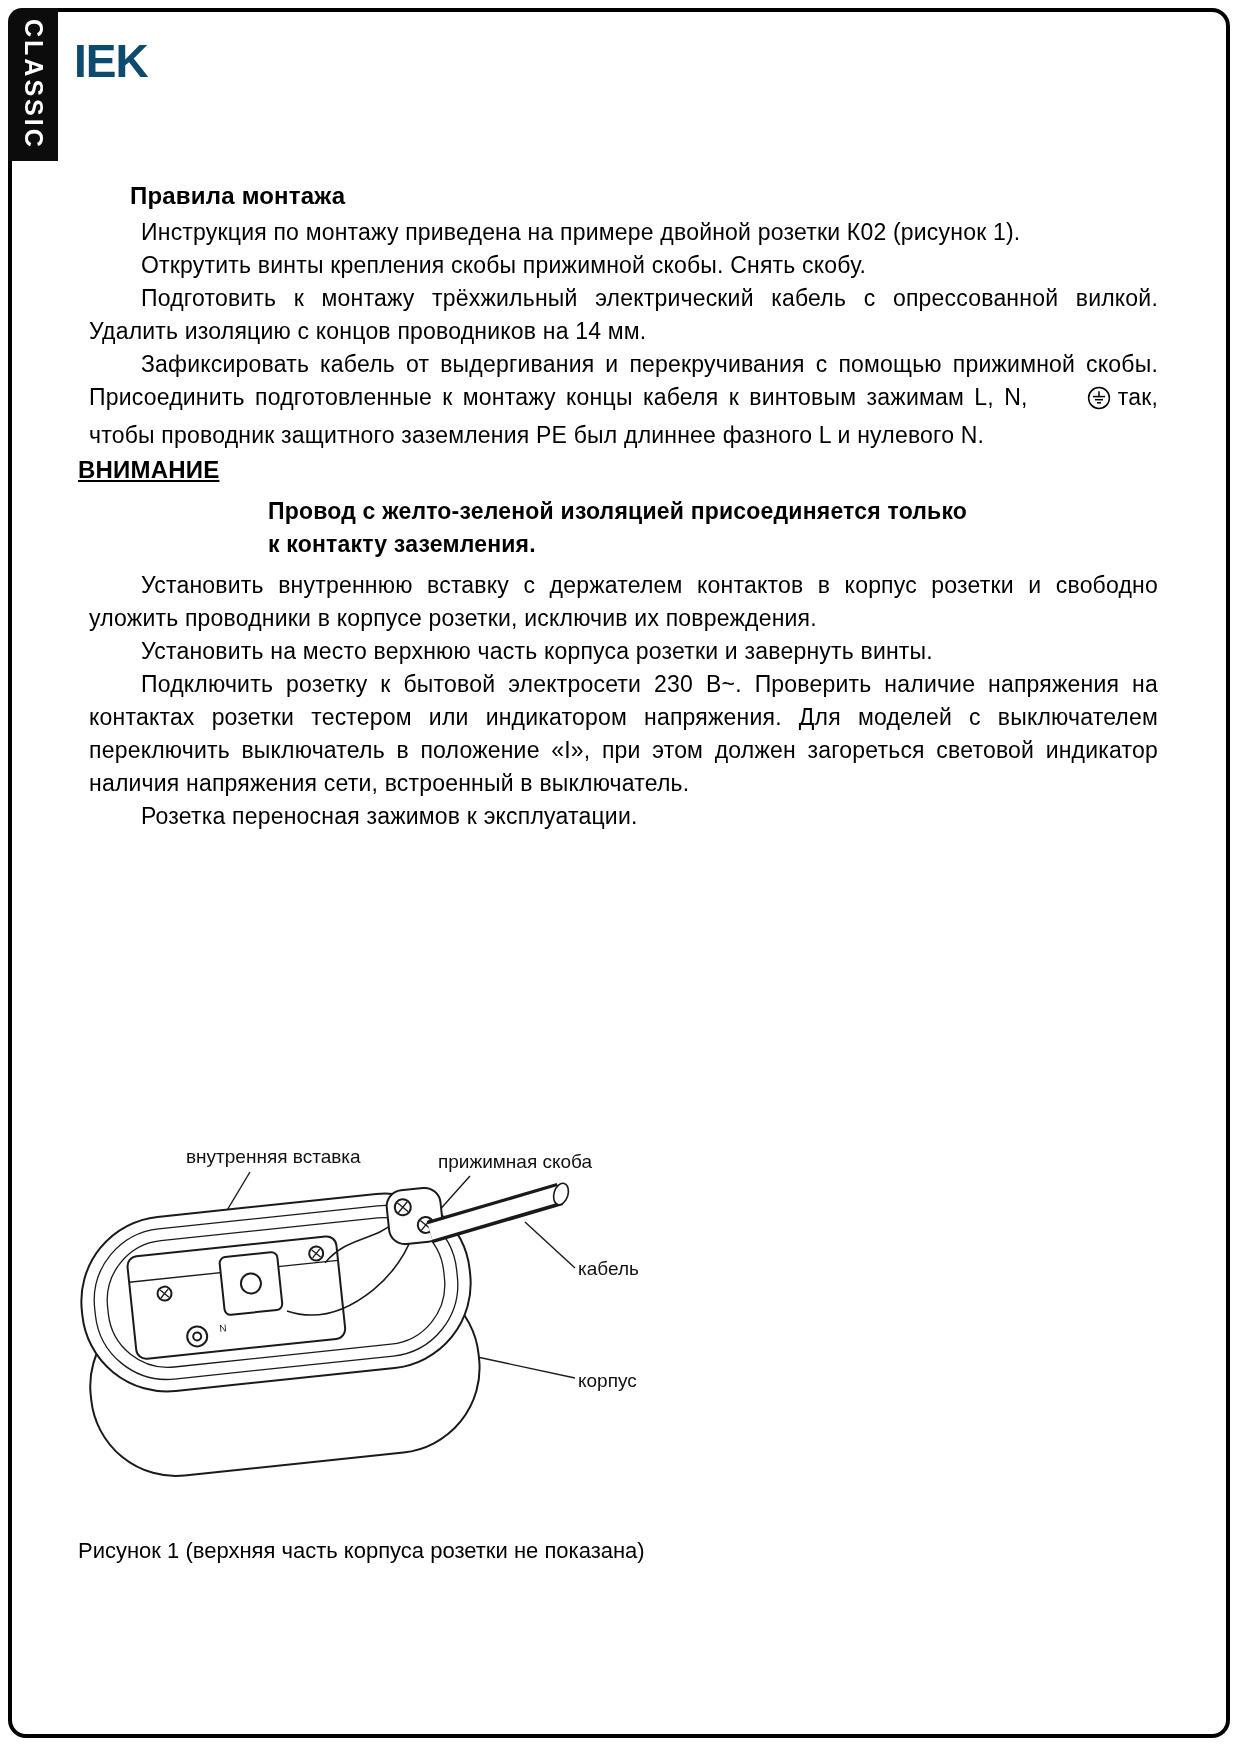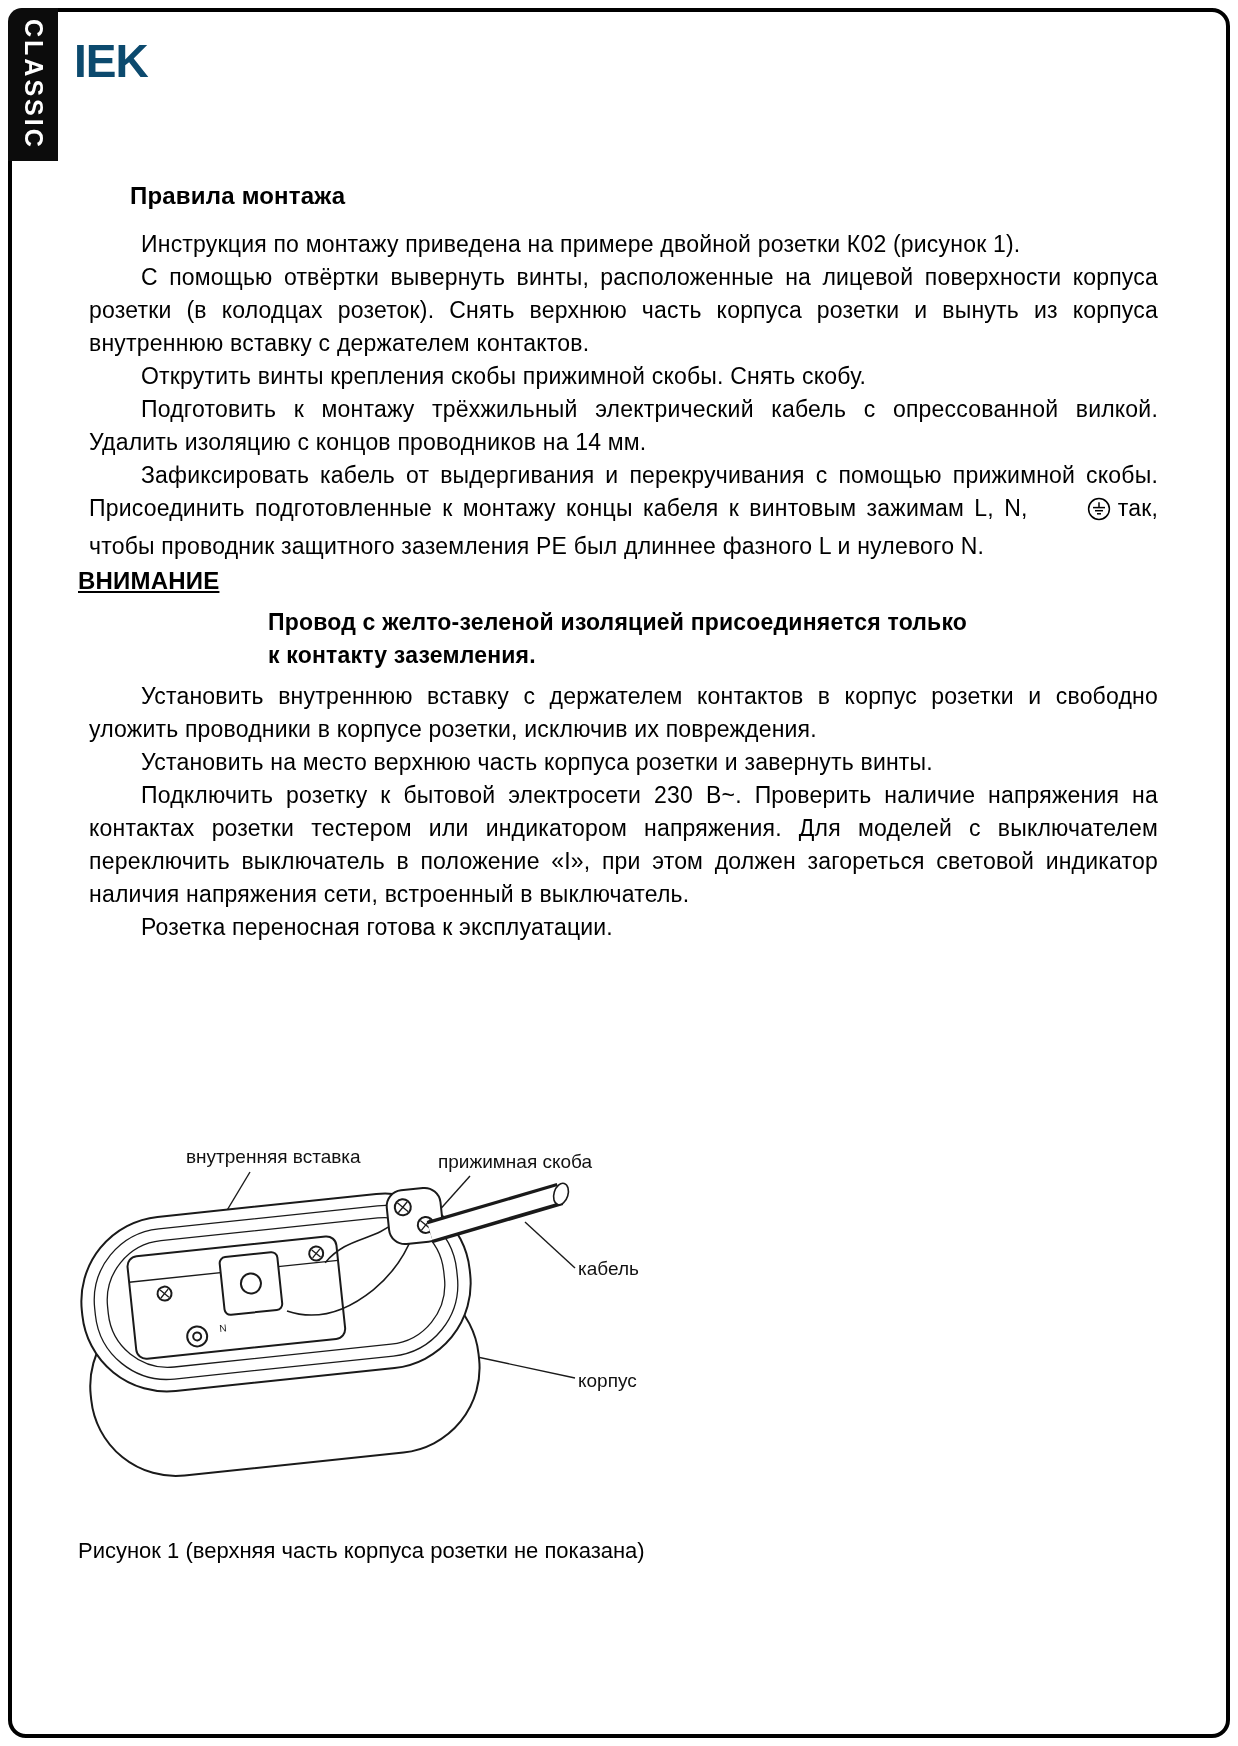--- a/index.html
+++ b/index.html
@@ -24,21 +24,21 @@
   .logo {
     position:absolute; left:74px; top:34px;
     font-size:46px; font-weight:900; letter-spacing:-1px; color:#0c4a6e;
   }
   .content {
     position:absolute; left:0; top:0; width:100%;
     padding:180px 80px 0 78px;
     font-size:23px; line-height:33px; letter-spacing:0.2px;
     text-align:justify;
   }
-  .content h1 { font-size:24px; line-height:32px; margin-left:52px; margin-bottom:16px; }
+  .content h1 { font-size:24px; line-height:32px; margin-left:52px; margin-bottom:4px; }
   .content p { text-indent:52px;margin-left:11px; }
   .warning { text-align:left; margin:1px 0; }
   .warn-head { font-weight:bold; text-decoration:underline; font-size:24px; line-height:34px; }
   .warn-text { font-weight:bold; max-width:700px; margin:8px auto; line-height:33px; }
   .earth-badge { display:inline-block; vertical-align:-5px; margin:0 7px; }
 
   .figure { position:absolute; left:78px; top:1140px; width:560px; height:362px; }
   .figure svg { position:absolute; left:0; top:0; }
   .fig-label { position:absolute; font-size:19px; line-height:21px; white-space:nowrap; color:#111; }
   .lbl-insert { left:108px;  top:6px; }
@@ -62,42 +62,41 @@
 
   <div class="classic-tab">
     <span>CLASSIC</span>
   </div>
 
   <div class="logo">IEK</div>
 
   <div class="content">
     <h1>Правила монтажа</h1>
     <p>Инструкция по монтажу приведена на примере двойной розетки К02 (рисунок 1).</p>
-    <p>С помощью отвёртки вывернуть винты, расположенные на лицевой поверхности корпуса розетки (в колодцах розеток). Снять верхнюю часть корпуса розетки и вынуть из корпуса внутреннюю вставку с держателем контактов.</p>
     <p>Открутить винты крепления скобы прижимной скобы. Снять скобу.</p>
     <p>Подготовить к монтажу трёхжильный электрический кабель с опрессованной вилкой. Удалить изоляцию с концов проводников на 14 мм.</p>
     <p><span>Зафиксировать кабель от выдергивания и перекручивания с помощью прижимной скобы. Присоединить подготовленные к монтажу концы кабеля к винтовым зажимам L, N,</span><span class="earth-badge"><svg width="24" height="24" viewBox="0 0 24 24">
             <circle cx="12" cy="12" r="10.4" fill="none" stroke="#000" stroke-width="1.5"></circle>
             <g stroke="#000" stroke-width="1.5">
               <line x1="12" y1="5.2" x2="12" y2="10.6"></line>
               <line x1="6" y1="10.6" x2="18" y2="10.6"></line>
               <line x1="8" y1="13.7" x2="16" y2="13.7"></line>
               <line x1="10" y1="16.8" x2="14" y2="16.8"></line>
             </g>
           </svg></span><span>так, чтобы проводник защитного заземления РЕ был длиннее фазного L и нулевого N.</span></p>
 
     <div class="warning">
       <div class="warn-head">ВНИМАНИЕ</div>
       <div class="warn-text">Провод с желто-зеленой изоляцией присоединяется только к контакту заземления.</div>
     </div>
 
     <p>Установить внутреннюю вставку с держателем контактов в корпус розетки и свободно уложить проводники в корпусе розетки, исключив их повреждения.</p>
     <p>Установить на место верхнюю часть корпуса розетки и завернуть винты.</p>
     <p>Подключить розетку к бытовой электросети 230 В~. Проверить наличие напряжения на контактах розетки тестером или индикатором напряжения. Для моделей с выключателем переключить выключатель в положение «I», при этом должен загореться световой индикатор наличия напряжения сети, встроенный в выключатель.</p>
-    <p>Розетка переносная готова к эксплуатации.</p>
+    <p>Розетка переносная зажимов к эксплуатации.</p>
   </div>
 
   <div class="figure">
     <svg viewBox="0 0 560 362" width="560" height="362">
 
       <line class="ln" x1="172" y1="32" x2="88" y2="172"></line>
       <line class="ln" x1="392" y1="36" x2="358" y2="74"></line>
       <line class="ln" x1="497" y1="128" x2="447" y2="82"></line>
       <line class="ln" x1="497" y1="238" x2="376" y2="212"></line>
 

